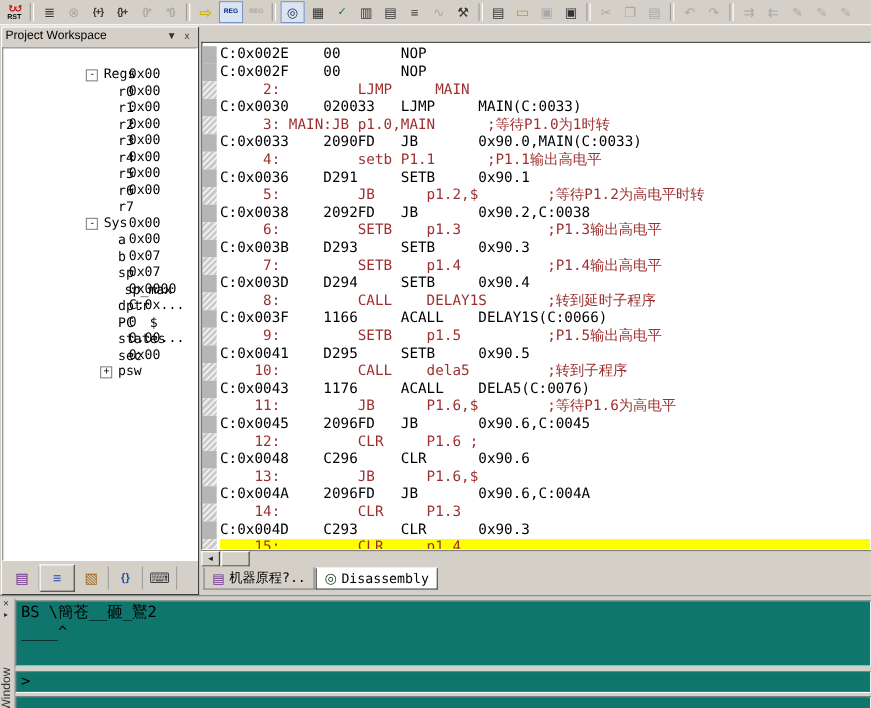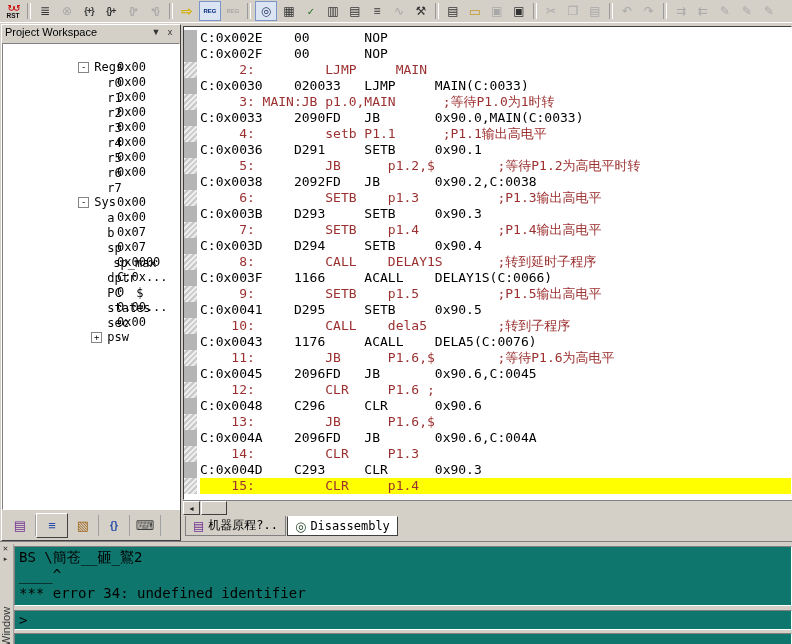--- a/index.html
+++ b/index.html
@@ -55,21 +55,21 @@
   .wtab{width:30px;height:21px;display:flex;align-items:center;justify-content:center;
         font-size:13px;border-right:1px solid #a0a0a0;flex:none}
   .wtab.active{border:1px solid;border-color:#fff #404040 #404040 #fff;background:#d4d0c8;height:23px}
   .wtab.ic-doc{color:#703090}
   .wtab.ic-reg{color:#2048a8}
   .wtab.ic-book{color:#a06820}
   .wtab.ic-fn{color:#2048a8;font-size:10px;font-weight:bold}
   .wtab.ic-kbd{color:#404040}
 
   
-  .disasm-wrap{flex:1;display:flex;flex-direction:column;margin:3px 0 0 2px;min-width:0}
+  .disasm-wrap{flex:1;display:flex;flex-direction:column;margin:15px 0 0 2px;min-width:0}
   .disasm{flex:1;background:#fff;border:1px solid;border-color:#404040 #fff #fff #404040;
           overflow:hidden;padding-top:3px}
   .dline{display:flex;height:16px;line-height:16px;font-size:13px}
   .dline .gut{width:13px;margin-right:3px;flex:none}
   .dline.addr .gut{background:#b5b5b5}
   .dline.src .gut,.dline.hl .gut{background:repeating-linear-gradient(135deg,#ececec 0 2px,#c9c9c9 2px 4px)}
   .dline .ltext{flex:1;white-space:pre;overflow:hidden}
   .dline.addr{color:#000}
   .dline.src,.dline.hl{color:#9c3030}
   .dline.hl .ltext{background:#ffff00}
@@ -297,21 +297,21 @@
 </div>
 
 <div class="outsplit"></div>
 <div class="output">
   <div class="dock">
     <span class="dctl">✕</span>
     <span class="dctl">▸</span>
     <span class="vlabel">Window</span>
   </div>
   <div class="out-main">
-    <div class="obox build mono"><span>BS \簡苍__砸_鸑2</span><br><span>____^</span><br><span>*** error 34: undefined identifier</span></div>
+    <div class="obox build mono"><span>BS \簡苍__砸_鸑2</span><br><span>____^</span><br></div>
     <div class="ogap"></div>
     <div class="obox promptbox mono">
       <span>&gt;</span>
     </div>
     <div class="ogap" style="height:3px"></div>
     <div class="obox cmds mono">
       
     </div>
   </div>
 </div>

